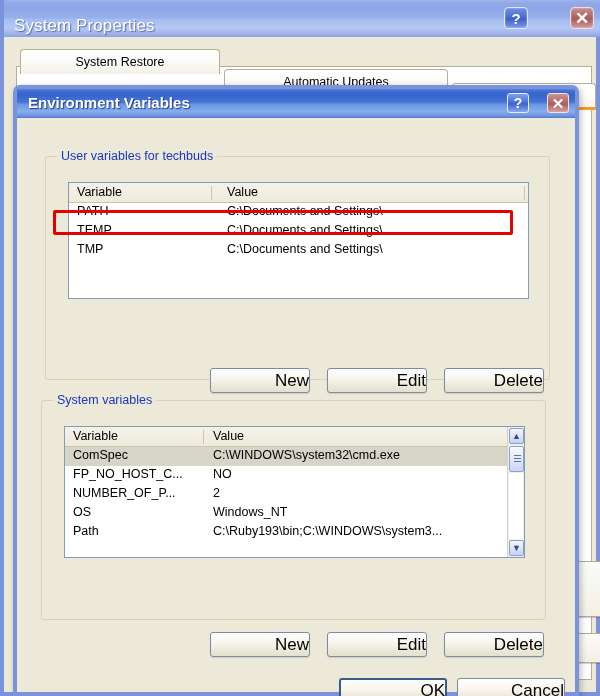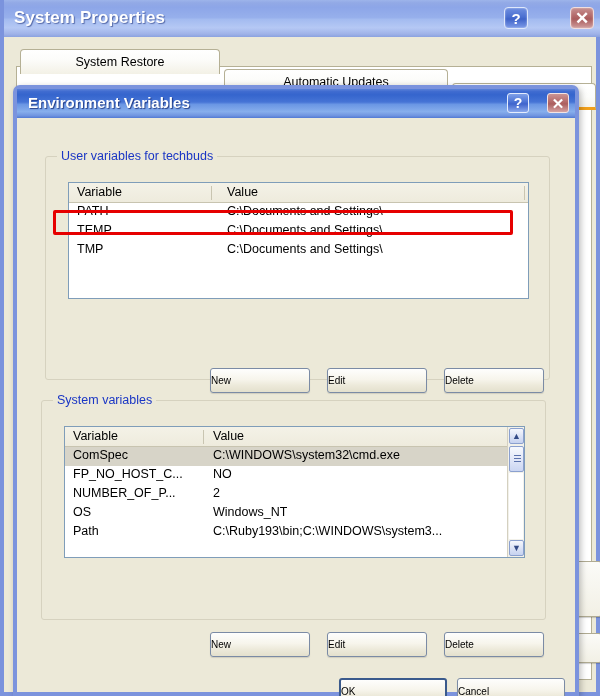--- a/index.html
+++ b/index.html
@@ -31,23 +31,23 @@
     position: absolute;
     left: 0; top: 0;
     width: 600px; height: 37px;
     background: linear-gradient(to bottom,
        #9db4ea 0%, #92a9e6 8%, #8da6e8 20%, #97b0ec 48%,
        #a3bbf0 52%, #b5c8f4 75%, #9fb2e8 92%, #8ba2df 100%);
     box-sizing: border-box;
   }
   #outer-title-text {
     position: absolute;
-    left: 10px; top: 8px;
+    left: 10px; top: 16px;
     font-size: 17px;
-    font-weight: bold;
+    font-weight: normal;
     color: #ffffff;
     text-shadow: 1px 1px 1px rgba(40,60,130,0.65);
     letter-spacing: 0.1px;
     white-space: nowrap;
   }
   .titlebtn {
     position: absolute;
     width: 24px; height: 22px;
     border-radius: 4px;
     box-sizing: border-box;
@@ -317,22 +317,22 @@
   }
 
   
   .btn {
     position: absolute;
     height: 25px;
     background: linear-gradient(to bottom, #fefefd 0%, #f7f5ec 45%, #edeadb 70%, #e4e0cd 100%);
     border: 1px solid #7b8ba5;
     border-radius: 3px;
     box-sizing: border-box;
-    display: flex; align-items: center; justify-content: flex-start;
-    font-size: 10px;
+    display: flex; align-items: center; justify-content: flex-end;
+    font-size: 17px;
     color: #000000;
     cursor: default;
     box-shadow: 0 1px 1px rgba(0,0,0,0.12);
   }
   .btn.default {
     border: 2px solid #3a5a8c;
   }
   #user-btn-new    { left: 193px; top: 250px; width: 100px; }
   #user-btn-edit   { left: 310px; top: 250px; width: 100px; }
   #user-btn-delete { left: 427px; top: 250px; width: 100px; }

